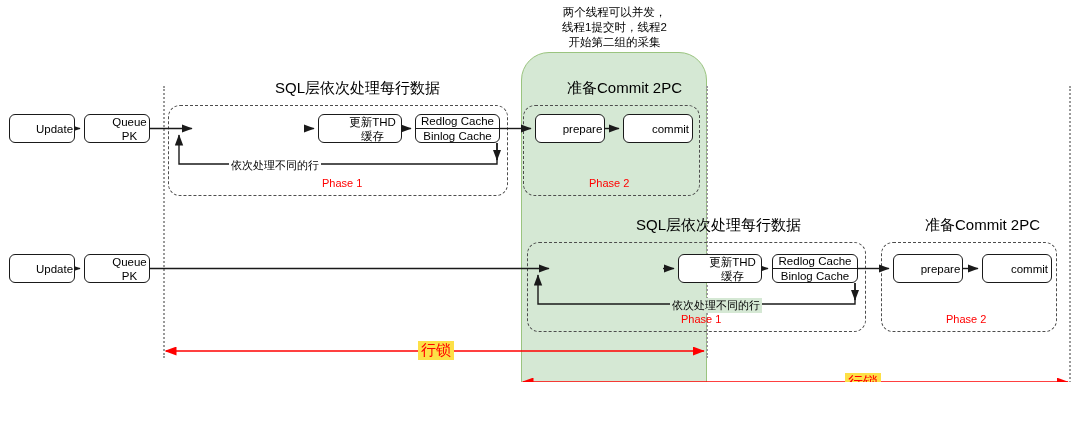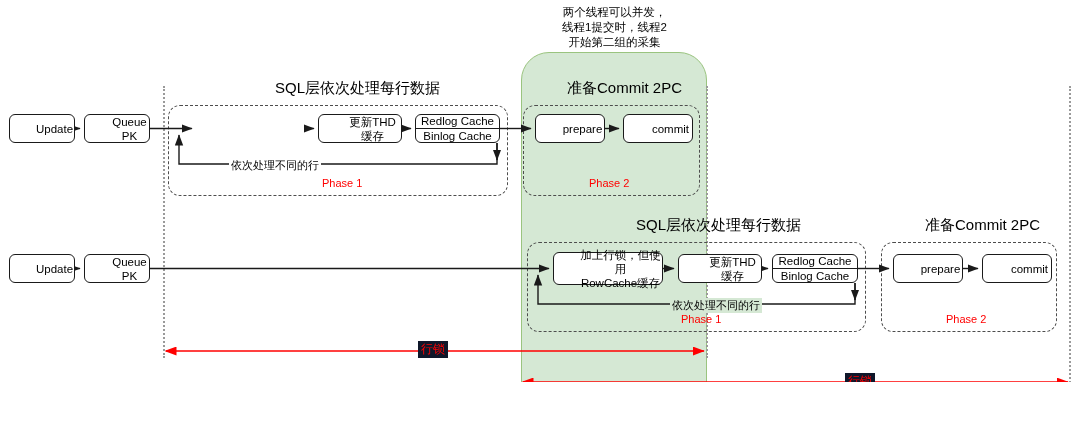--- a/index.html
+++ b/index.html
@@ -106,22 +106,22 @@
     position: absolute;
     font-size: 11px; color: #000;
     background: #ffffff;
     padding: 0 2px;
     white-space: nowrap;
     z-index: 9;
   }
   .lbl-loop.ongreen { background: #d5e8d4; }
   .lbl-lock {
     position: absolute;
-    font-size: 12px; color: #ff0000;
-    background: #0f172a;
+    font-size: 15px; color: #ff0000;
+    background: #fde047;
     padding: 0 3px;
     white-space: nowrap;
     z-index: 10;
   }
 </style>
 </head>
 <body>
 
 <div id="canvas">
 
@@ -168,22 +168,20 @@
   <div class="phase-box" style="left:527px; top:242px; width:339px; height:90px;"></div>
   <div class="phase-label" style="left:681px; top:313px;">Phase 1</div>
 
   <div class="phase-box" style="left:881px; top:242px; width:176px; height:90px;"></div>
   <div class="phase-label" style="left:946px; top:313px;">Phase 2</div>
 
   <div class="node" style="left:9px; top:254px; width:66px; height:29px;">Update</div>
 
   <div class="node" style="left:84px; top:254px; width:66px; height:29px;">Queue PK</div>
 
-  <div class="node" style="left:553px; top:252px; width:110px; height:33px;">加上行锁，但使用
-RowCache缓存</div>
 
   <div class="node" style="left:678px; top:254px; width:84px; height:29px;">更新THD缓存</div>
 
   <div class="node two-line" style="left:772px; top:254px; width:86px; height:29px; padding:0;">
     <div class="cell divider">Redlog Cache</div>
     <div class="cell">Binlog Cache</div>
   </div>
 
   <div class="node" style="left:893px; top:254px; width:70px; height:29px;">prepare</div>
 

